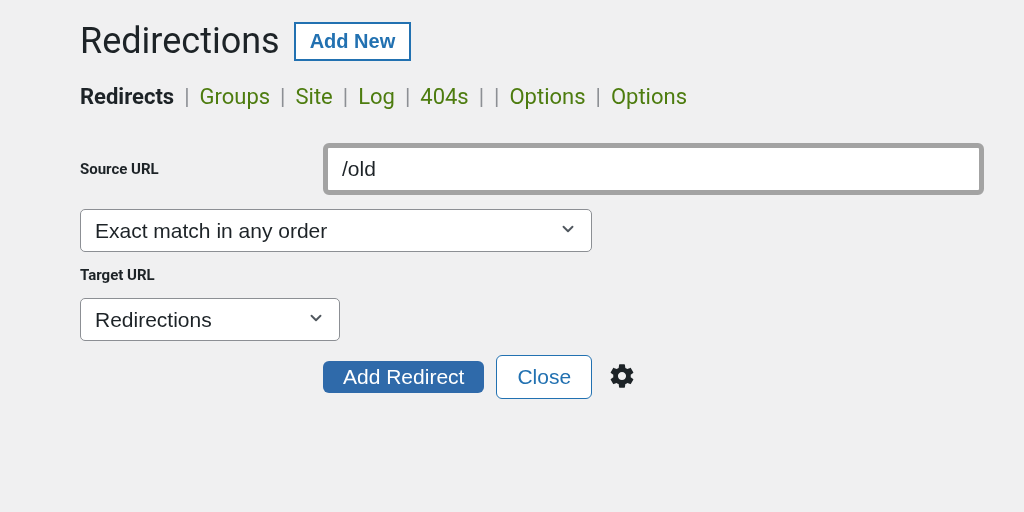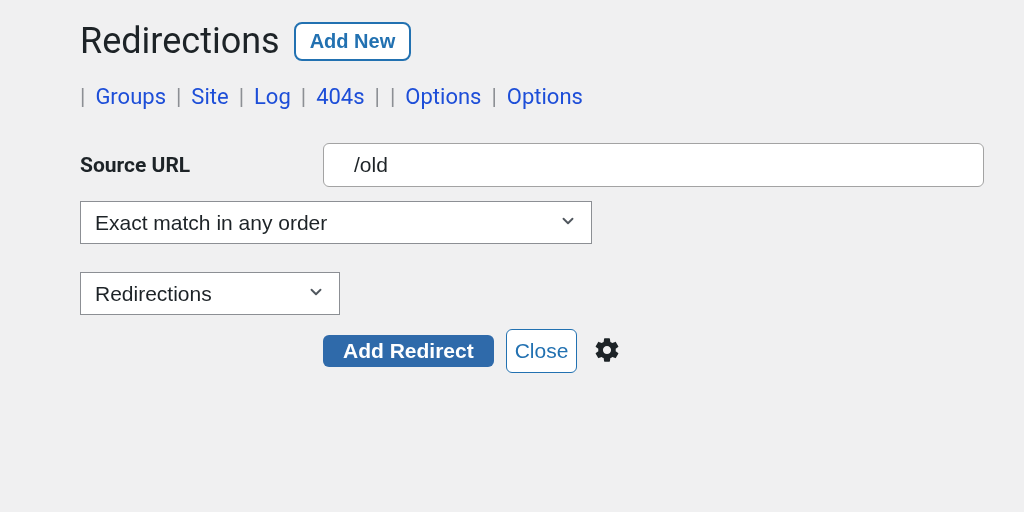--- a/index.html
+++ b/index.html
@@ -23,69 +23,69 @@
       font-weight: 400;
       color: #1d2327;
     }
     .add-new-btn {
       border: 2px solid #2271b1;
       color: #2271b1;
       background: #fff;
       padding: 6px 14px;
       font-size: 20px;
       font-weight: 600;
-      border-radius: 8px;
+      border-radius: 0;
       cursor: pointer;
     }
     .tabs {
       display: flex;
       align-items: center;
       gap: 10px;
       font-size: 22px;
       margin-bottom: 34px;
       flex-wrap: nowrap;
     }
     .tab {
-      color: #1d4ed8;
+      color: #4d7c0f;
       cursor: pointer;
     }
     .tab.active {
       color: #1d2327;
       font-weight: 700;
     }
     .sep {
       color: #8c8f94;
     }
     .form-row {
       display: flex;
       align-items: center;
       margin-bottom: 14px;
     }
     .form-label {
       width: 243px;
-      font-size: 21px;
+      font-size: 15px;
       font-weight: 700;
       color: #1d2327;
       flex-shrink: 0;
     }
     .text-input {
       flex: 1;
       font-size: 21px;
-      padding: 9px 30px;
-      border: 1px solid #a3a3a3;
+      padding: 9px 14px;
+      border: 5px solid #a3a3a3;
       border-radius: 6px;
       background: #fff;
       color: #1d2327;
     }
     .select-wrapper {
       position: relative;
       display: inline-block;
       background: #fff;
       border: 1px solid #8c8f94;
-      border-radius: 0;
+      border-radius: 5px;
     }
     .select-field {
       appearance: none;
       -webkit-appearance: none;
       font-size: 21px;
       background: transparent;
       color: #1d2327;
       border: none;
       padding: 9px 48px 9px 14px;
       cursor: pointer;
@@ -108,52 +108,53 @@
       align-items: center;
       gap: 12px;
       padding-left: 243px;
       margin-top: 6px;
     }
     .btn-primary {
       background: #2f6aaa;
       color: #fff;
       border: none;
       font-size: 21px;
-      font-weight: 700;
+      font-weight: 400;
       padding: 4px 20px;
       border-radius: 6px;
       cursor: pointer;
     }
     .btn-secondary {
       background: #fff;
       color: #2271b1;
       border: 1px solid #2271b1;
       font-size: 21px;
       font-weight: 400;
-      padding: 9px 8px;
+      padding: 9px 20px;
       border-radius: 6px;
       cursor: pointer;
     }
     .gear-btn {
       background: none;
       border: none;
       cursor: pointer;
       padding: 4px;
     }
     .gear-btn svg { width: 28px; height: 28px; fill: #1d2327; }
   </style>
 </head>
 <body>
 
 <div class="header-row">
   <h1 class="page-title">Redirections</h1>
   <button class="add-new-btn">Add New</button>
 </div>
 
 <div class="tabs">
+  <span class="tab active">Redirects</span>
   <span class="sep">|</span>
   <span class="tab">Groups</span>
   <span class="sep">|</span>
   <span class="tab">Site</span>
   <span class="sep">|</span>
   <span class="tab">Log</span>
   <span class="sep">|</span>
   <span class="tab">404s</span>
   <span class="sep">|</span>
   <span class="sep">|</span>
@@ -174,20 +175,21 @@
     </select>
     <span class="chevron">
       <svg viewBox="0 0 24 24" fill="none" stroke="#50575e" stroke-width="2.5" stroke-linecap="round" stroke-linejoin="round">
           <polyline points="6 9 12 15 18 9"></polyline>
         </svg>
     </span>
   </div>
 </div>
 
 <div class="form-row">
+  <label class="form-label">Target URL</label>
 </div>
 
 <div class="form-row">
   <div class="select-wrapper narrow">
     <select class="select-field">
       <option>Redirections</option>
     </select>
     <span class="chevron">
       <svg viewBox="0 0 24 24" fill="none" stroke="#50575e" stroke-width="2.5" stroke-linecap="round" stroke-linejoin="round">
           <polyline points="6 9 12 15 18 9"></polyline>

